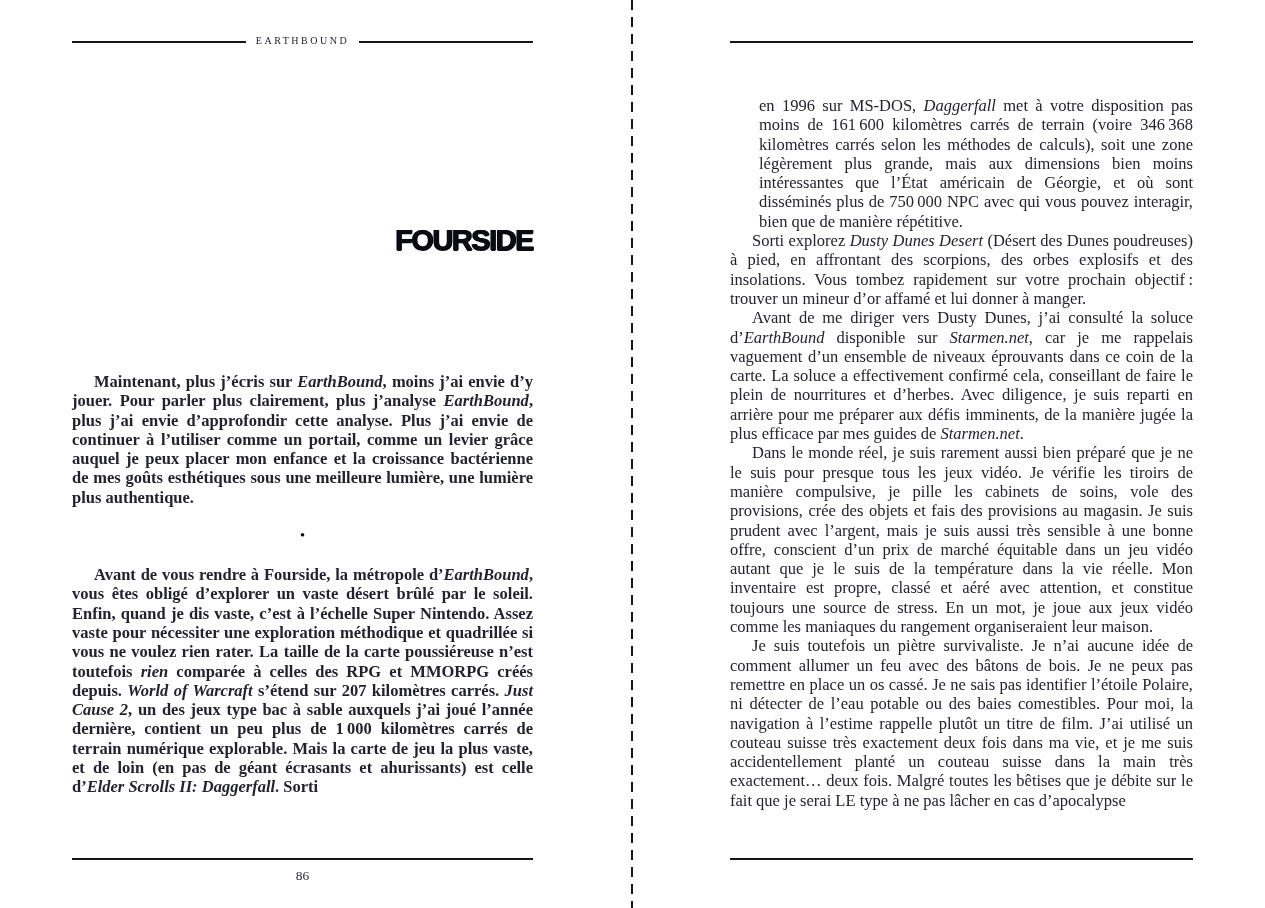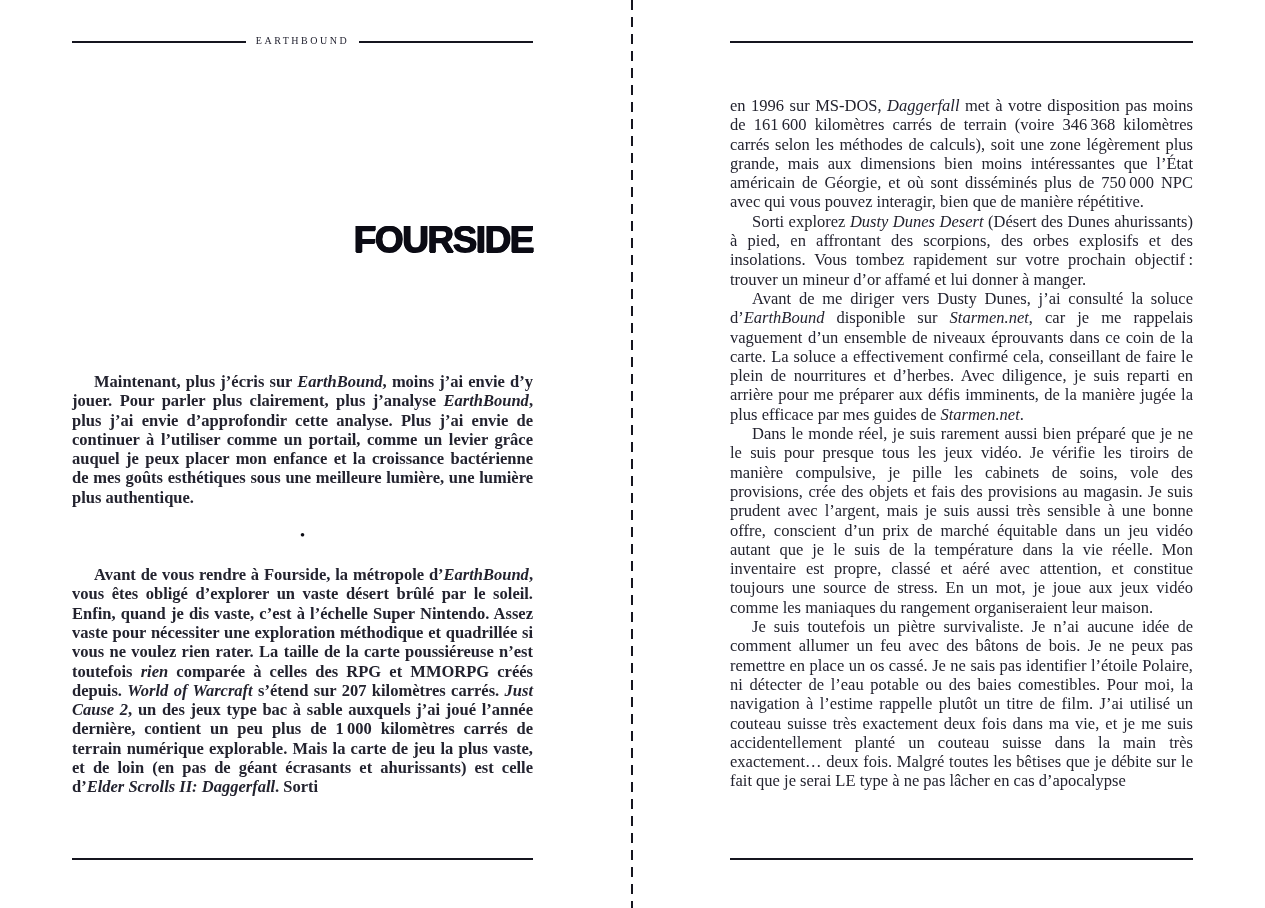--- a/index.html
+++ b/index.html
@@ -60,21 +60,21 @@
 
   
   .chapter-title {
     position: absolute;
     top: 223px;
     right: 0;
     left: 0;
     text-align: right;
     font-family: "Liberation Sans", sans-serif;
     font-weight: bold;
-    font-size: 37px;
+    font-size: 29px;
     line-height: 34px;
     letter-spacing: -1.5px;
     color: #0b0b14;
     text-shadow: 0.7px 0 #0b0b14, -0.7px 0 #0b0b14, 0 0.5px #0b0b14;
   }
 
   
   .body-text {
     position: absolute;
     left: 0;
@@ -83,21 +83,21 @@
     line-height: 19.3px;
   }
   .body-text-left  { top: 372px; font-weight: bold; }
   .body-text-right { top: 96px; }
 
   .para {
     margin: 0;
     text-align: justify;
     text-indent: 22px;
   }
-  .para.no-indent { text-indent: 0; }
+  .para.no-indent { text-indent: 0; margin-left: 29px; }
   .para em { font-style: italic; }
 
   .separator {
     text-align: center;
     font-size: 13px;
     line-height: 19px;
     margin: 18px 0 21px 0;
     color: #0b0b14;
     text-indent: 0;
   }
@@ -147,30 +147,31 @@
 
   <div class="chapter-title">FOURSIDE</div>
 
   <div class="body-text body-text-left">
       <p class="para"><span>Maintenant, plus j’écris sur </span><em>EarthBound</em><span>, moins j’ai envie d’y jouer. Pour parler plus clairement, plus j’analyse </span><em>EarthBound</em><span>, plus j’ai envie d’approfondir cette analyse. Plus j’ai envie de continuer à l’utiliser comme un portail, comme un levier grâce auquel je peux placer mon enfance et la croissance bactérienne de mes goûts esthétiques sous une meilleure lumière, une lumière plus authentique.</span></p>
       <div class="separator">•</div>
       <p class="para"><span>Avant de vous rendre à Fourside, la métropole d’</span><em>EarthBound</em><span>, vous êtes obligé d’explorer un vaste désert brûlé par le soleil. Enfin, quand je dis vaste, c’est à l’échelle Super Nintendo. Assez vaste pour nécessiter une exploration méthodique et quadrillée si vous ne voulez rien rater. La taille de la carte poussiéreuse n’est toutefois </span><em>rien</em><span> comparée à celles des RPG et MMORPG créés depuis. </span><em>World of Warcraft</em><span> s’étend sur 207 kilomètres carrés. </span><em>Just Cause 2</em><span>, un des jeux type bac à sable auxquels j’ai joué l’année dernière, contient un peu plus de 1 000 kilomètres carrés de terrain numérique explorable. Mais la carte de jeu la plus vaste, et de loin (en pas de géant écrasants et ahurissants) est celle d’</span><em>Elder Scrolls II: Daggerfall</em><span>. Sorti</span></p>
     </div>
 
   <div class="footer-rule"></div>
+  <div class="page-number">86</div>
 </div>
 
 <div class="spine-divider"></div>
 
 <div class="page page-right">
 
   <div class="top-rule"></div>
 
   <div class="body-text body-text-right">
       <p class="para no-indent"><span>en 1996 sur MS-DOS, </span><em>Daggerfall</em><span> met à votre disposition pas moins de 161 600 kilomètres carrés de terrain (voire 346 368 kilomètres carrés selon les méthodes de calculs), soit une zone légèrement plus grande, mais aux dimensions bien moins intéressantes que l’État américain de Géorgie, et où sont disséminés plus de 750 000 NPC avec qui vous pouvez interagir, bien que de manière répétitive.</span></p>
-      <p class="para"><span>Sorti explorez </span><em>Dusty Dunes Desert</em><span> (Désert des Dunes ahurissants) à pied, en affrontant des scorpions, des orbes explosifs et des insolations. Vous tombez rapidement sur votre prochain objectif : trouver un mineur d’or affamé et lui donner à manger.</span></p>
+      <p class="para"><span>Sorti explorez </span><em>Dusty Dunes Desert</em><span> (Désert des Dunes poudreuses) à pied, en affrontant des scorpions, des orbes explosifs et des insolations. Vous tombez rapidement sur votre prochain objectif : trouver un mineur d’or affamé et lui donner à manger.</span></p>
       <p class="para"><span>Avant de me diriger vers Dusty Dunes, j’ai consulté la soluce d’</span><em>EarthBound</em><span> disponible sur </span><em>Starmen.net</em><span>, car je me rappelais vaguement d’un ensemble de niveaux éprouvants dans ce coin de la carte. La soluce a effectivement confirmé cela, conseillant de faire le plein de nourritures et d’herbes. Avec diligence, je suis reparti en arrière pour me préparer aux défis imminents, de la manière jugée la plus efficace par mes guides de </span><em>Starmen.net</em><span>.</span></p>
       <p class="para"><span>Dans le monde réel, je suis rarement aussi bien préparé que je ne le suis pour presque tous les jeux vidéo. Je vérifie les tiroirs de manière compulsive, je pille les cabinets de soins, vole des provisions, crée des objets et fais des provisions au magasin. Je suis prudent avec l’argent, mais je suis aussi très sensible à une bonne offre, conscient d’un prix de marché équitable dans un jeu vidéo autant que je le suis de la température dans la vie réelle. Mon inventaire est propre, classé et aéré avec attention, et constitue toujours une source de stress. En un mot, je joue aux jeux vidéo comme les maniaques du rangement organiseraient leur maison.</span></p>
       <p class="para"><span>Je suis toutefois un piètre survivaliste. Je n’ai aucune idée de comment allumer un feu avec des bâtons de bois. Je ne peux pas remettre en place un os cassé. Je ne sais pas identifier l’étoile Polaire, ni détecter de l’eau potable ou des baies comestibles. Pour moi, la navigation à l’estime rappelle plutôt un titre de film. J’ai utilisé un couteau suisse très exactement deux fois dans ma vie, et je me suis accidentellement planté un couteau suisse dans la main très exactement… deux fois. Malgré toutes les bêtises que je débite sur le fait que je serai LE type à ne pas lâcher en cas d’apocalypse</span></p>
     </div>
 
   <div class="footer-rule"></div>
 </div>
 
 </body></html>

